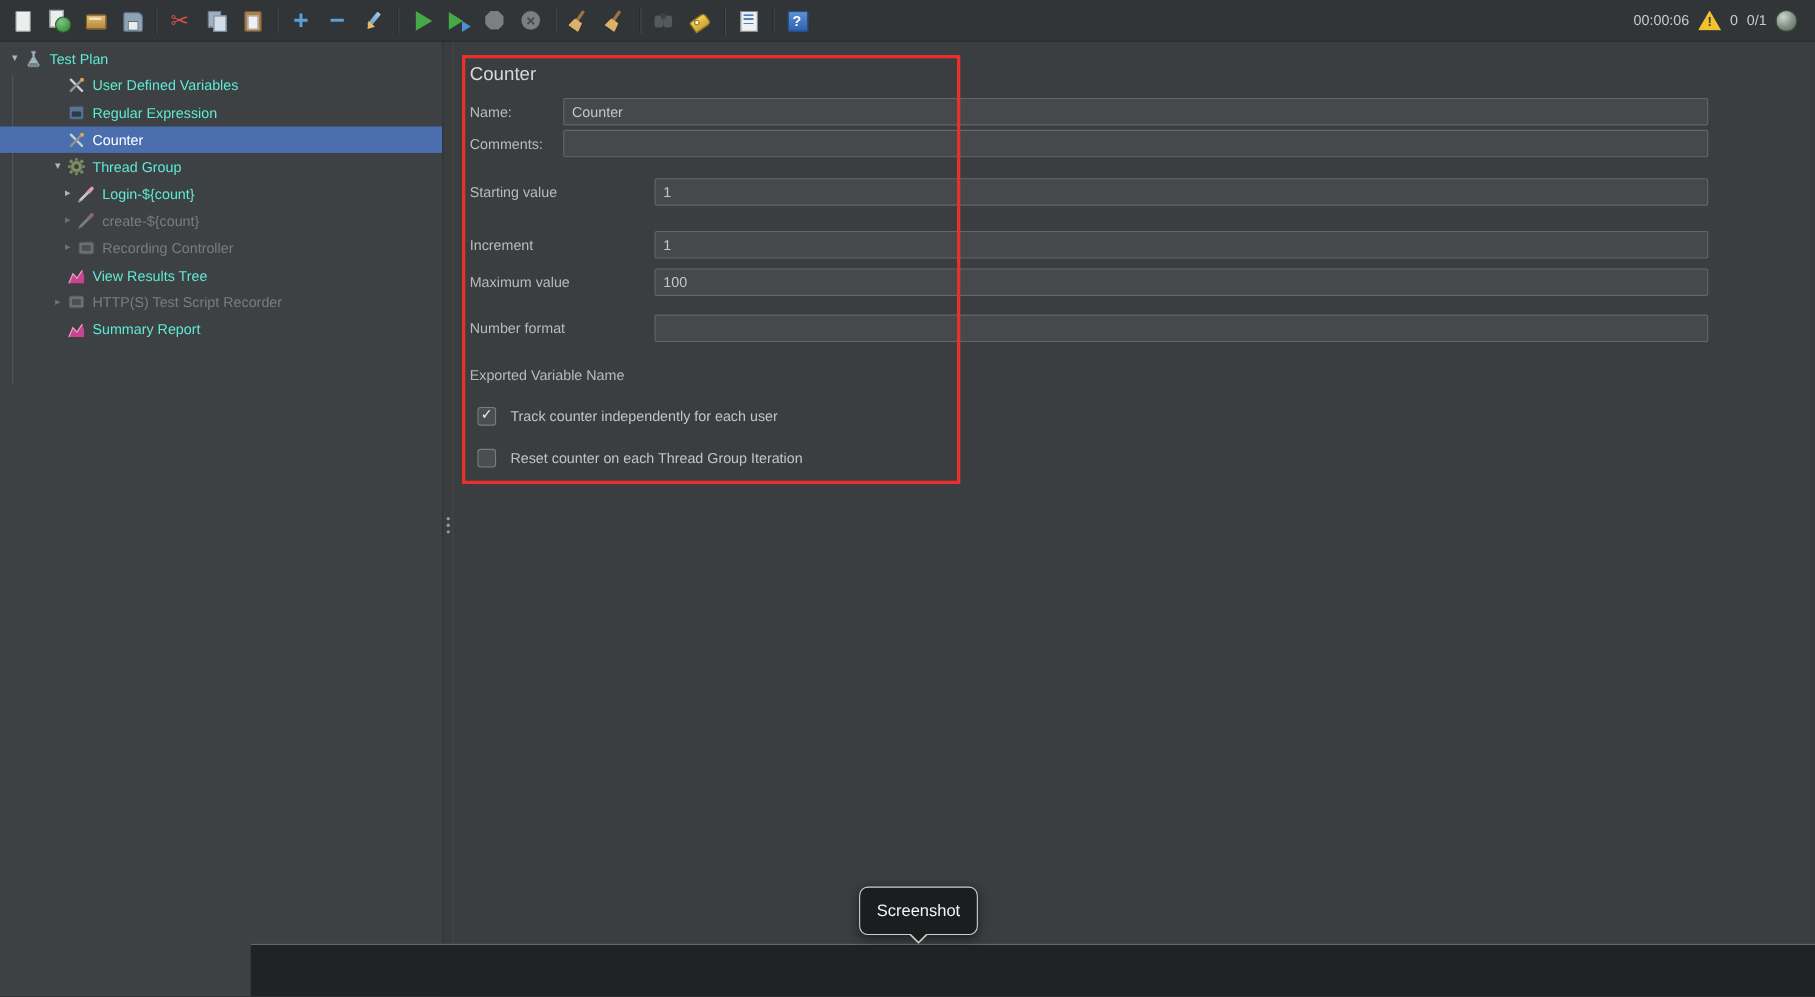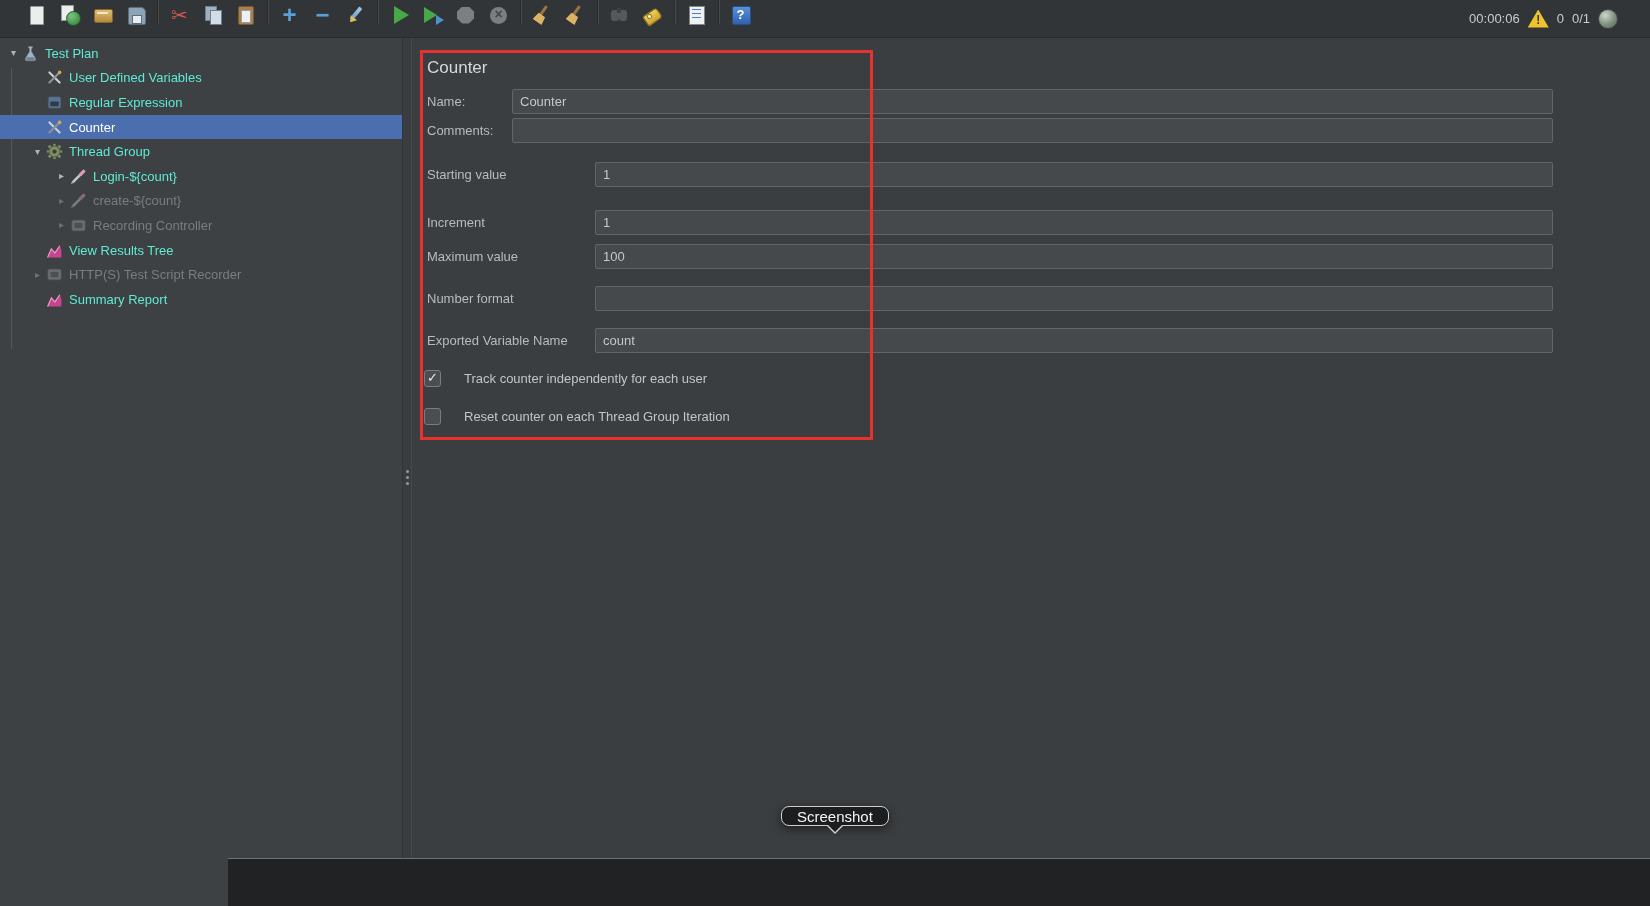--- a/index.html
+++ b/index.html
@@ -1,21 +1,21 @@
 <!DOCTYPE html>
 <html><head>
 <meta charset="utf-8">
 <style>
   *{margin:0;padding:0;box-sizing:border-box}
   html,body{background:#26282a}
   body{font-family:"Liberation Sans","DejaVu Sans",sans-serif}
   .app{width:1650px;height:906px;position:relative;background:#3d4042;overflow:hidden}
 
   
-  .toolbar{height:38px;background:#323537;border-bottom:1px solid #27292b;display:flex;padding:0 20px}
+  .toolbar{height:38px;background:#323537;border-bottom:1px solid #27292b;display:flex;align-items:center;padding:0 4px}
   .tb{width:33px;height:30px;display:flex;align-items:center;justify-content:center;flex:none}
   .ti24{width:24px;height:24px;position:relative;display:flex;align-items:center;justify-content:center}
   .tsep{width:1px;height:24px;background:#292b2d;box-shadow:1px 0 0 #47494b;margin:0 5px;flex:none}
 
   .i-new::before{content:'';position:absolute;left:5px;top:3px;width:12px;height:17px;background:#eceded;border:1px solid #96989a;border-radius:1px}
   .i-templates::before{content:'';position:absolute;left:3px;top:2px;width:11px;height:14px;background:#eceded;border:1px solid #96989a}
   .i-templates::after{content:'';position:absolute;right:1px;bottom:1px;width:13px;height:13px;border-radius:50%;background:radial-gradient(circle at 35% 30%,#7cc47f,#2f7d33);border:1px solid #235c26}
   .i-open::before{content:'';position:absolute;left:3px;top:6px;width:17px;height:12px;background:linear-gradient(#e0bd72,#b58a3e);border:1px solid #87652c;border-radius:2px}
   .i-open::after{content:'';position:absolute;left:6px;top:9px;width:11px;height:2px;background:#f4e7c3}
   .i-save::before{content:'';position:absolute;left:4px;top:4px;width:16px;height:16px;background:#8da3b6;border:1px solid #5c6d7c;border-radius:2px 5px 2px 2px}
@@ -52,21 +52,21 @@
   .status{margin-left:auto;display:flex;align-items:center;gap:8px;padding-right:12px;color:#c9cbcd;font-size:13px}
   .i-warning{width:21px;height:18px;background:#f0c22c;clip-path:polygon(50% 0,100% 100%,0 100%);position:relative;display:flex;align-items:flex-end;justify-content:center;flex:none}
   .i-warning::after{content:'!';color:#3a3a3a;font-size:12px;font-weight:bold;line-height:1;padding-bottom:2px}
   .i-health{width:20px;height:20px;border-radius:50%;background:radial-gradient(circle at 35% 30%,#cdd6cd,#7f8f7f 55%,#55645a);border:1px solid #3f4a42;flex:none}
 
   
   .content{display:flex;height:868px}
   .tree{width:402px;background:#3e4143;position:relative;padding-top:3px;flex:none}
   .guide{position:absolute;left:11px;top:30px;width:1px;height:281px;background:#4e5763}
   .trow{display:flex;align-items:center;height:24.6px;position:relative}
-  .lv0{padding-left:5px}.lv1{padding-left:29px}.lv2{padding-left:53px}
+  .lv0{padding-left:5px}.lv1{padding-left:44px}.lv2{padding-left:53px}
   .exp{width:17px;flex:none;font-size:10px;color:#b0b4b6;text-align:center;line-height:1}
   .trow.dis .exp{color:#6d7173}
   .ti{width:17px;height:17px;flex:none;display:flex}
   .ti svg{display:block}
   .trow.dis .ti svg{opacity:.45}
   .lbl{margin-left:6px;font-size:13px;color:#5eead4;white-space:nowrap}
   .trow.sel{background:#4b6eaf}
   .trow.sel .lbl{color:#ffffff}
   .trow.dis .lbl{color:#797d7f}
 
@@ -75,27 +75,27 @@
 
   
   .main{flex:1;background:#3b3e40;position:relative}
   .red-rect{position:absolute;left:8px;top:12px;width:453px;height:390px;border:3px solid #e8312c;pointer-events:none;z-index:10}
   .title{position:absolute;left:15px;top:20px;font-size:17px;color:#d6d8da}
   .frow{position:absolute;left:15px;right:97px;height:25px}
   .flabel{position:absolute;left:0;top:0;line-height:25px;font-size:13px;color:#b8bbbd;white-space:nowrap}
   .finput{position:absolute;right:0;top:0;height:25px;background:#46494b;border:1px solid #626668;border-radius:2px;color:#c4c7c9;font-size:13px;padding:0 7px;font-family:inherit;outline:none}
   .finput.wide{left:85px}
   .finput.std{left:168px}
-  .cbrow{position:absolute;left:12px;height:18px;display:flex;align-items:center;gap:23px}
+  .cbrow{position:absolute;left:22px;height:18px;display:flex;align-items:center;gap:13px}
   .cb{width:17px;height:17px;background:#4a4e50;border:1.5px solid #797d7f;border-radius:3px;position:relative;flex:none}
   .cb[data-checked="true"]::after{content:'✓';position:absolute;left:50%;top:50%;transform:translate(-50%,-55%);color:#eaecee;font-size:13px;font-weight:bold}
   .cblabel{font-size:13px;color:#c2c5c7}
 
   
-  .tooltip{position:absolute;left:781px;top:806px;height:20px;padding:0 15px;display:flex;align-items:center;background:#1c1d1f;border:1px solid #cfcfcf;border-radius:8px;color:#f4f4f4;font-size:15px;z-index:60;box-shadow:0 3px 10px rgba(0,0,0,.5)}
+  .tooltip{position:absolute;left:781px;top:806px;height:44px;padding:0 15px;display:flex;align-items:center;background:#1c1d1f;border:1px solid #cfcfcf;border-radius:8px;color:#f4f4f4;font-size:15px;z-index:60;box-shadow:0 3px 10px rgba(0,0,0,.5)}
   .tooltip::before{content:'';position:absolute;left:50%;top:100%;transform:translateX(-50%);border:9px solid transparent;border-top:9px solid #cfcfcf;border-bottom:0}
   .tooltip::after{content:'';position:absolute;left:50%;top:calc(100% - 1.5px);transform:translateX(-50%);border:8px solid transparent;border-top:8px solid #1c1d1f;border-bottom:0}
   .bottom-strip{position:absolute;left:228px;right:0;top:858px;height:48px;background:#202224;border-top:1px solid #6e7173;z-index:40}
 </style>
 </head>
 <body>
 
 <div class="app">
 
   <div class="toolbar">
@@ -352,21 +352,20 @@
         <input class="finput std" value="100" style="">
       </div>
 
       <div class="frow" style="top:248px">
         <label class="flabel">Number format</label>
         <input class="finput std" value="" style="">
       </div>
 
       <div class="frow" style="top:290px">
         <label class="flabel">Exported Variable Name</label>
-        <input class="finput std" value="count" style="">
       </div>
 
       <div class="cbrow" style="top:331px">
         <span class="cb" data-checked="true"></span>
         <span class="cblabel">Track counter independently for each user</span>
       </div>
 
       <div class="cbrow" style="top:369px">
         <span class="cb" data-checked="false"></span>
         <span class="cblabel">Reset counter on each Thread Group Iteration</span>

